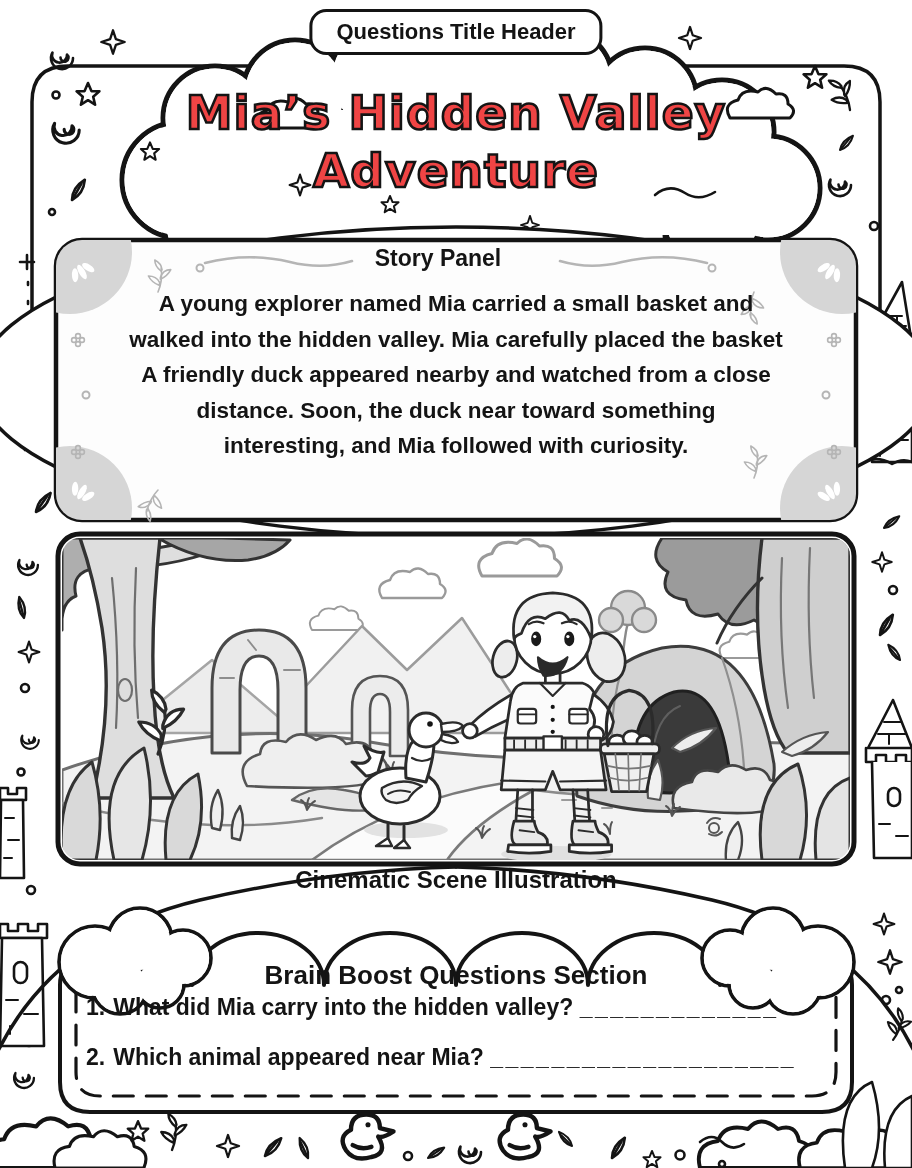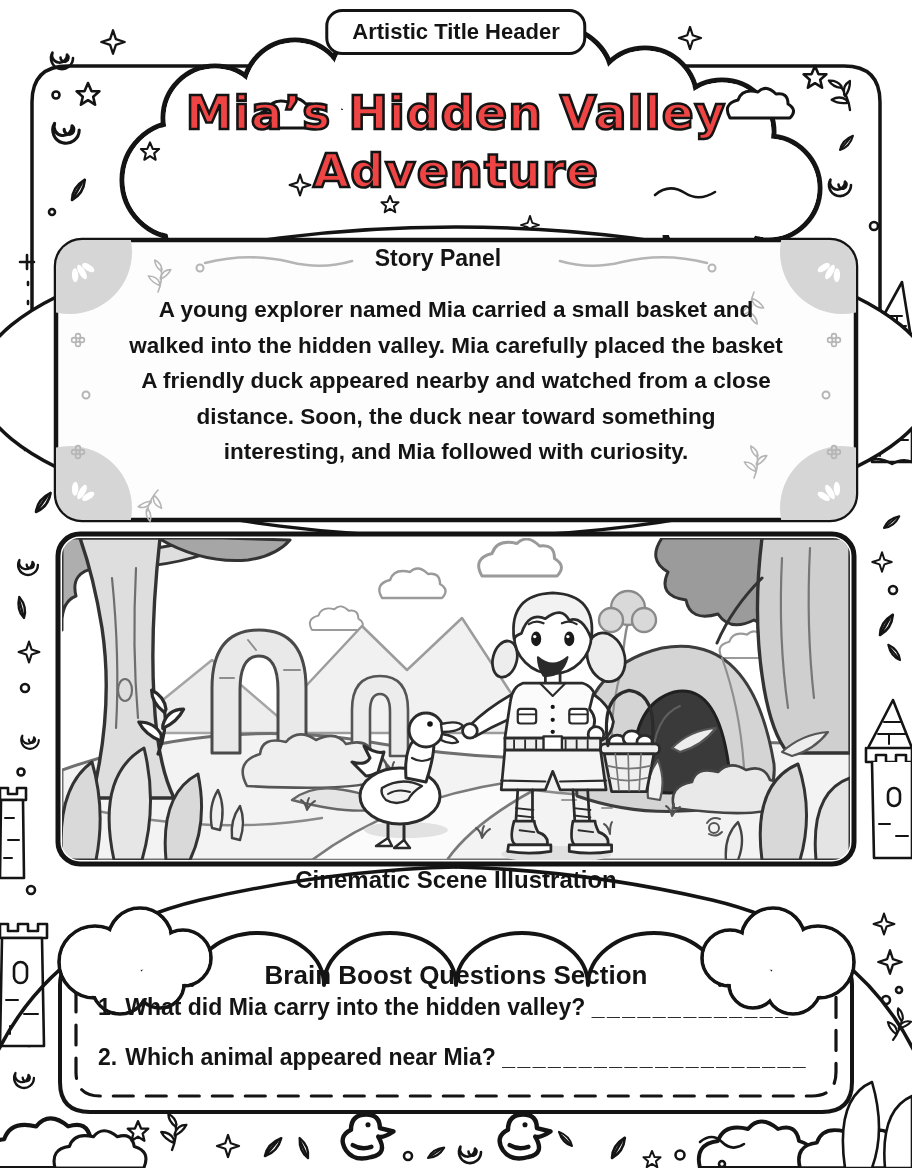--- a/index.html
+++ b/index.html
@@ -15,29 +15,29 @@
          font-size:22px;font-weight:bold;white-space:nowrap;}
   .title-wrap{top:84px;left:0;width:912px;text-align:center;}
   .title-line{font-family:"DejaVu Sans",sans-serif;font-weight:bold;font-size:47px;
               line-height:58px;color:#ef4444;-webkit-text-stroke:2.6px #141414;
               letter-spacing:1px;white-space:nowrap;}
   @supports not (-webkit-text-stroke: 1px #000) { .title-line{color:#141414;} }
 
   
   .story-heading{top:245px;left:0;width:860px;text-align:center;
                  font-size:23px;font-weight:bold;margin-left:8px;}
-  .story-text{top:292px;left:66px;width:780px;text-align:center;}
+  .story-text{top:286px;left:66px;width:780px;text-align:center;}
   .story-line{font-size:22.5px;line-height:35.5px;font-weight:bold;white-space:nowrap;}
 
   
   .scene-caption{top:866px;left:0;width:912px;text-align:center;
                  font-size:24px;font-weight:bold;}
   .q-heading{top:940px;left:0;width:912px;text-align:center;
              font-size:26px;font-weight:bold;margin-top:20px;}
-  .q-row{left:98px;width:740px;font-size:23px;font-weight:bold;white-space:nowrap;}
+  .q-row{left:86px;width:740px;font-size:23px;font-weight:bold;white-space:nowrap;}
   .q-row.q1{top:994px;}
   .q-row.q2{top:1044px;}
   .q-num{margin-right:8px;}
   .q-blank{letter-spacing:2.5px;}
 
   #scene-box{position:absolute;left:62px;top:538px;width:788px;height:322px;
              border-radius:18px;overflow:hidden;z-index:3;}
 </style>
 </head>
 <body>
@@ -463,21 +463,21 @@
         <path d="M122 189 L176 189 L168 230 L130 230 Z" fill="#efefef"></path>
         <path d="M134 189 L138 228 M148 189 L149 229 M162 189 L160 229" fill="none" stroke="#777" stroke-width="1.8"></path>
         <path d="M126 202 Q148 208 172 202 M128 215 Q148 221 169 215" fill="none" stroke="#777" stroke-width="1.8"></path>
         <path d="M126 180 Q118 126 149 120 Q180 124 174 178" fill="none" stroke-width="3.4"></path>
       </g>
     </g>
   </g>
 </svg>
 </div>
 
-<div class="txt badge">Artistic Title Header</div>
+<div class="txt badge">Questions Title Header</div>
 
 <div class="txt title-wrap">
   <div class="title-line">Mia’s Hidden Valley</div>
   <div class="title-line">Adventure</div>
 </div>
 
 <div class="txt story-heading">Story Panel</div>
 
 <div class="txt story-text">
   <div class="story-line">A young explorer named Mia carried a small basket and</div>

